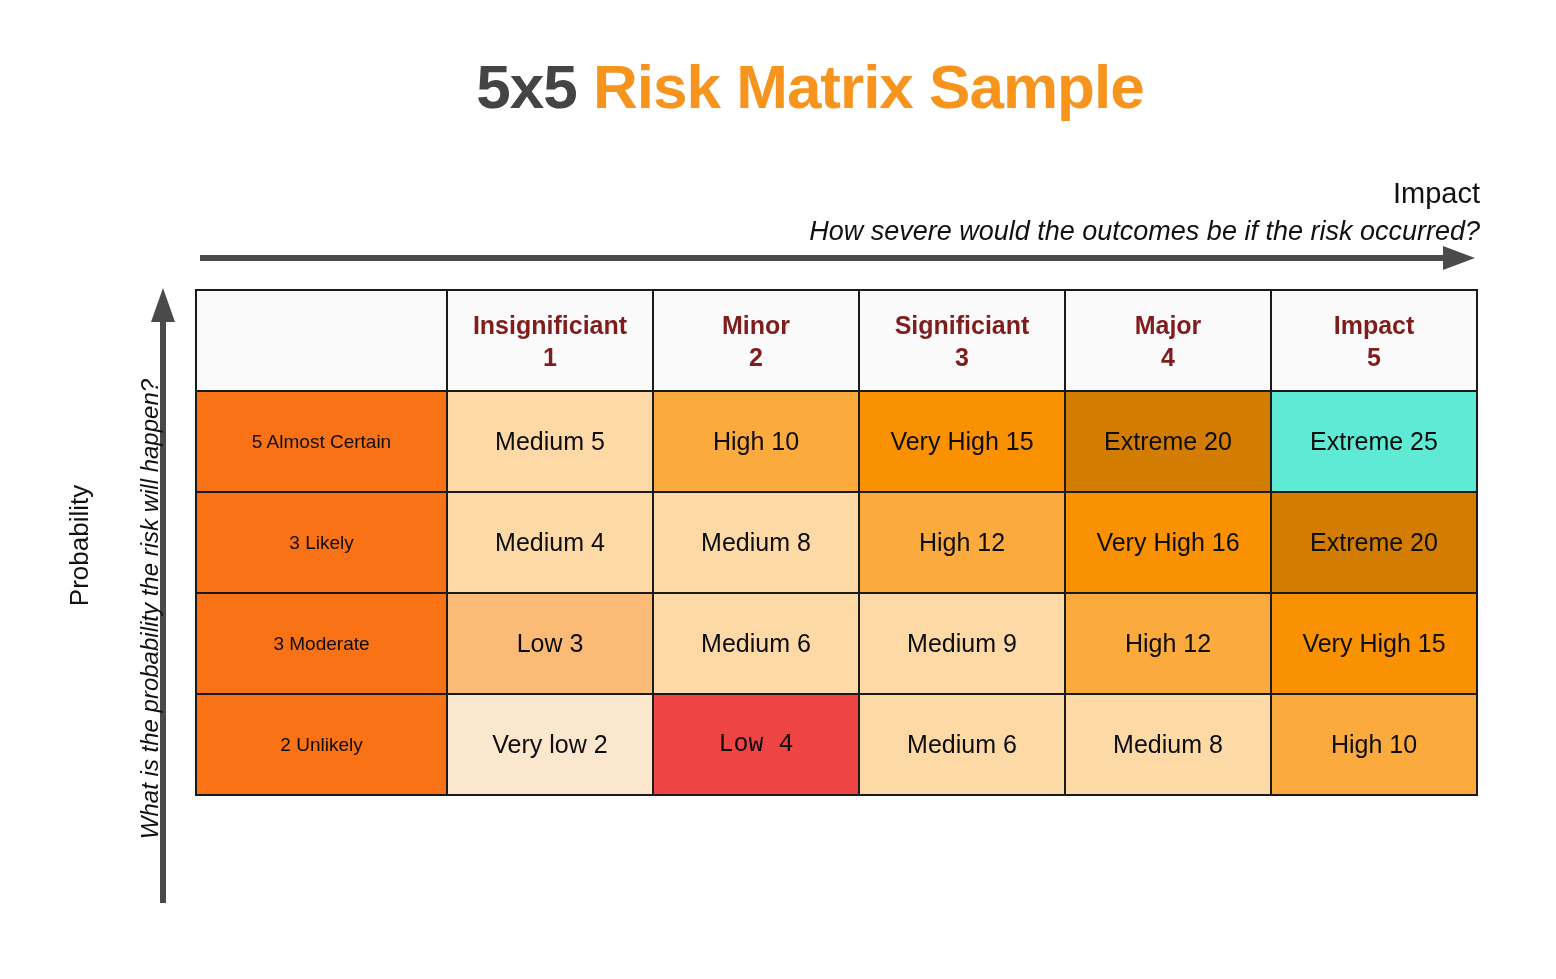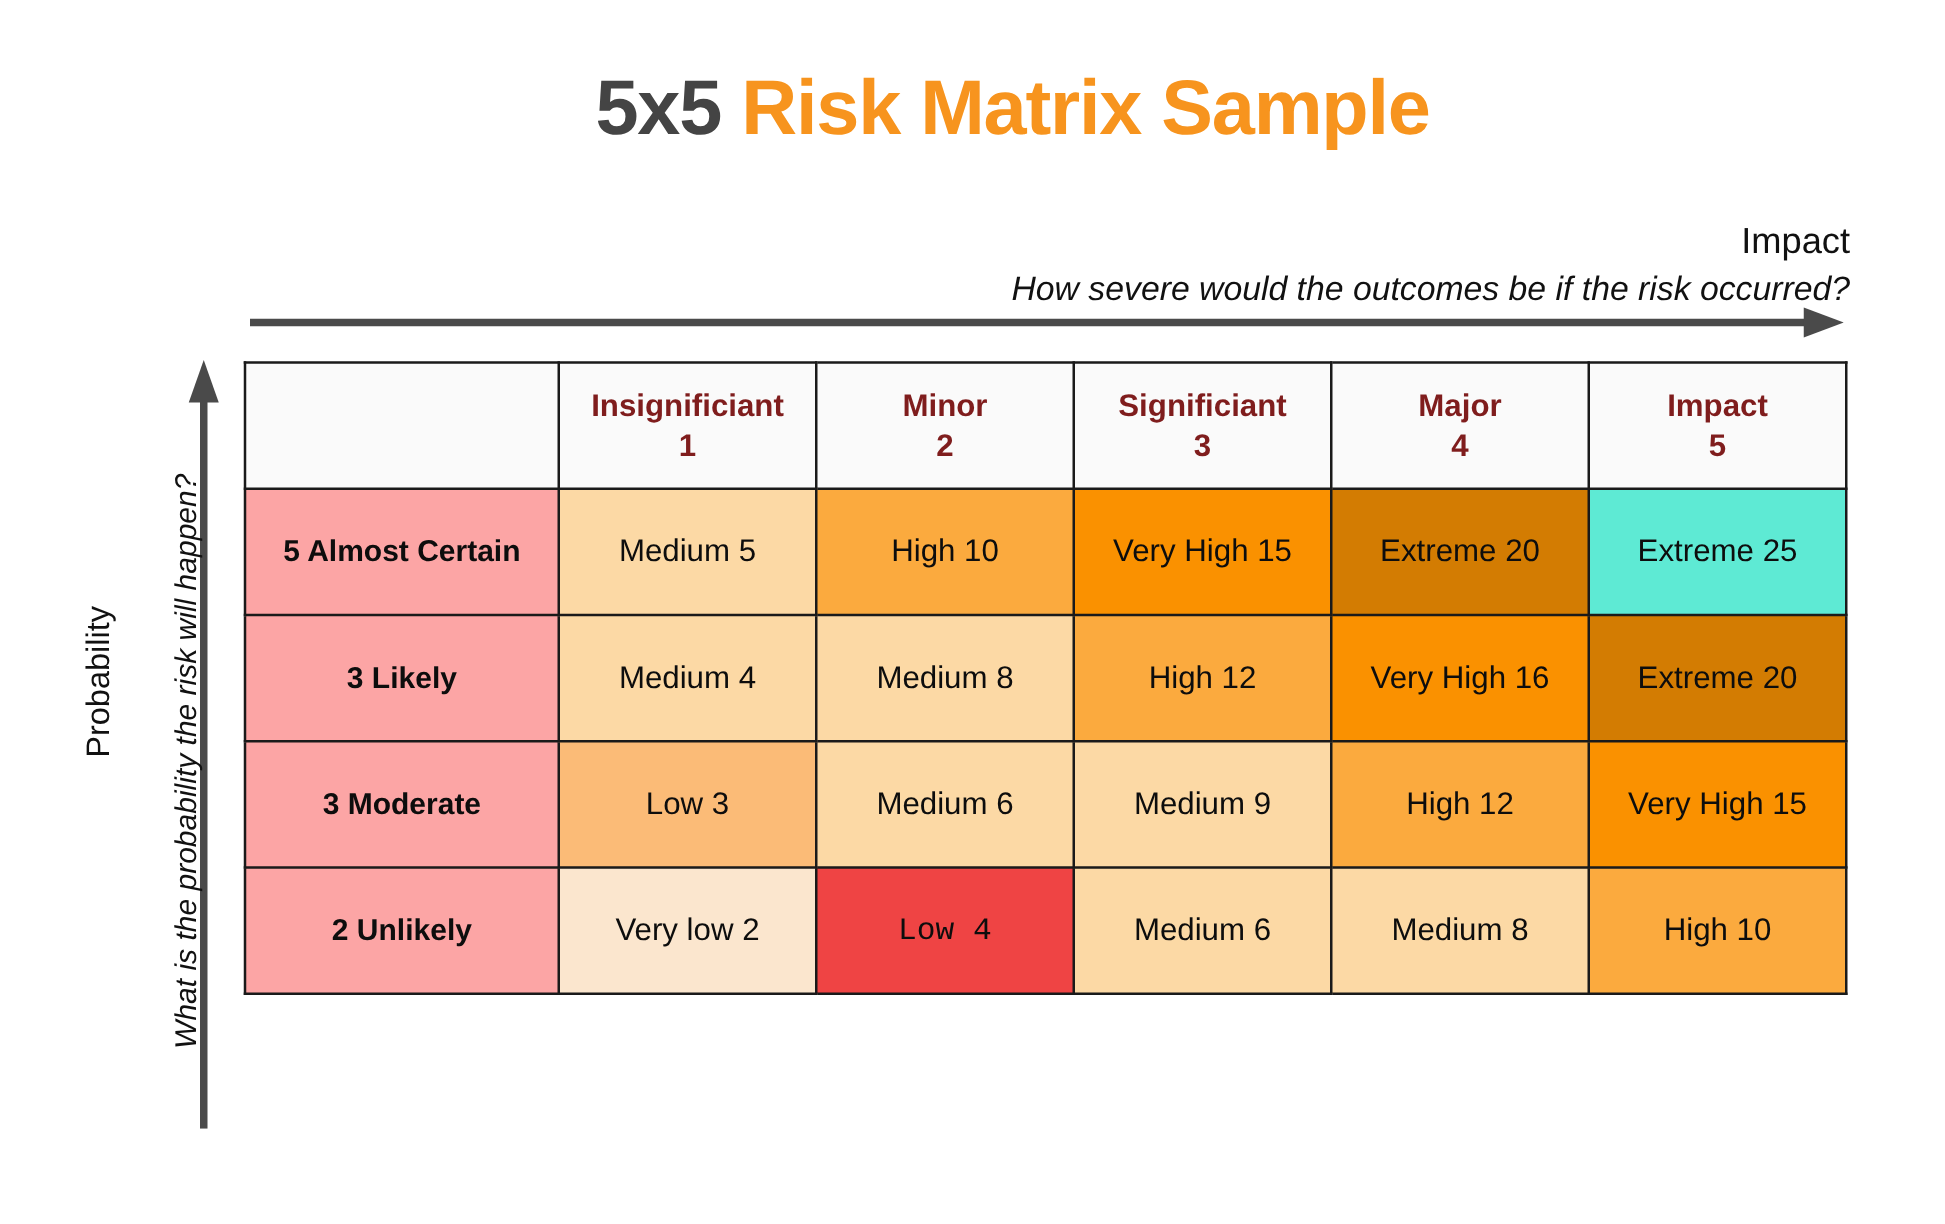--- a/index.html
+++ b/index.html
@@ -131,23 +131,23 @@
     font-size: 25px;
     font-weight: 700;
     color: #7f1d1d;
     line-height: 1.28;
   }
   th.col-head .lvl {
     display: block;
     font-weight: 700;
   }
   td.row-head {
-    background: #fca5a5;
-    font-size: 24px;
-    font-weight: 700;
+    background: #f97316;
+    font-size: 19px;
+    font-weight: 400;
     color: #0d0d0d;
   }
   td.cell {
     font-size: 25px;
     font-weight: 400;
     color: #0d0d0d;
   }
 </style>
 </head>
 <body>

